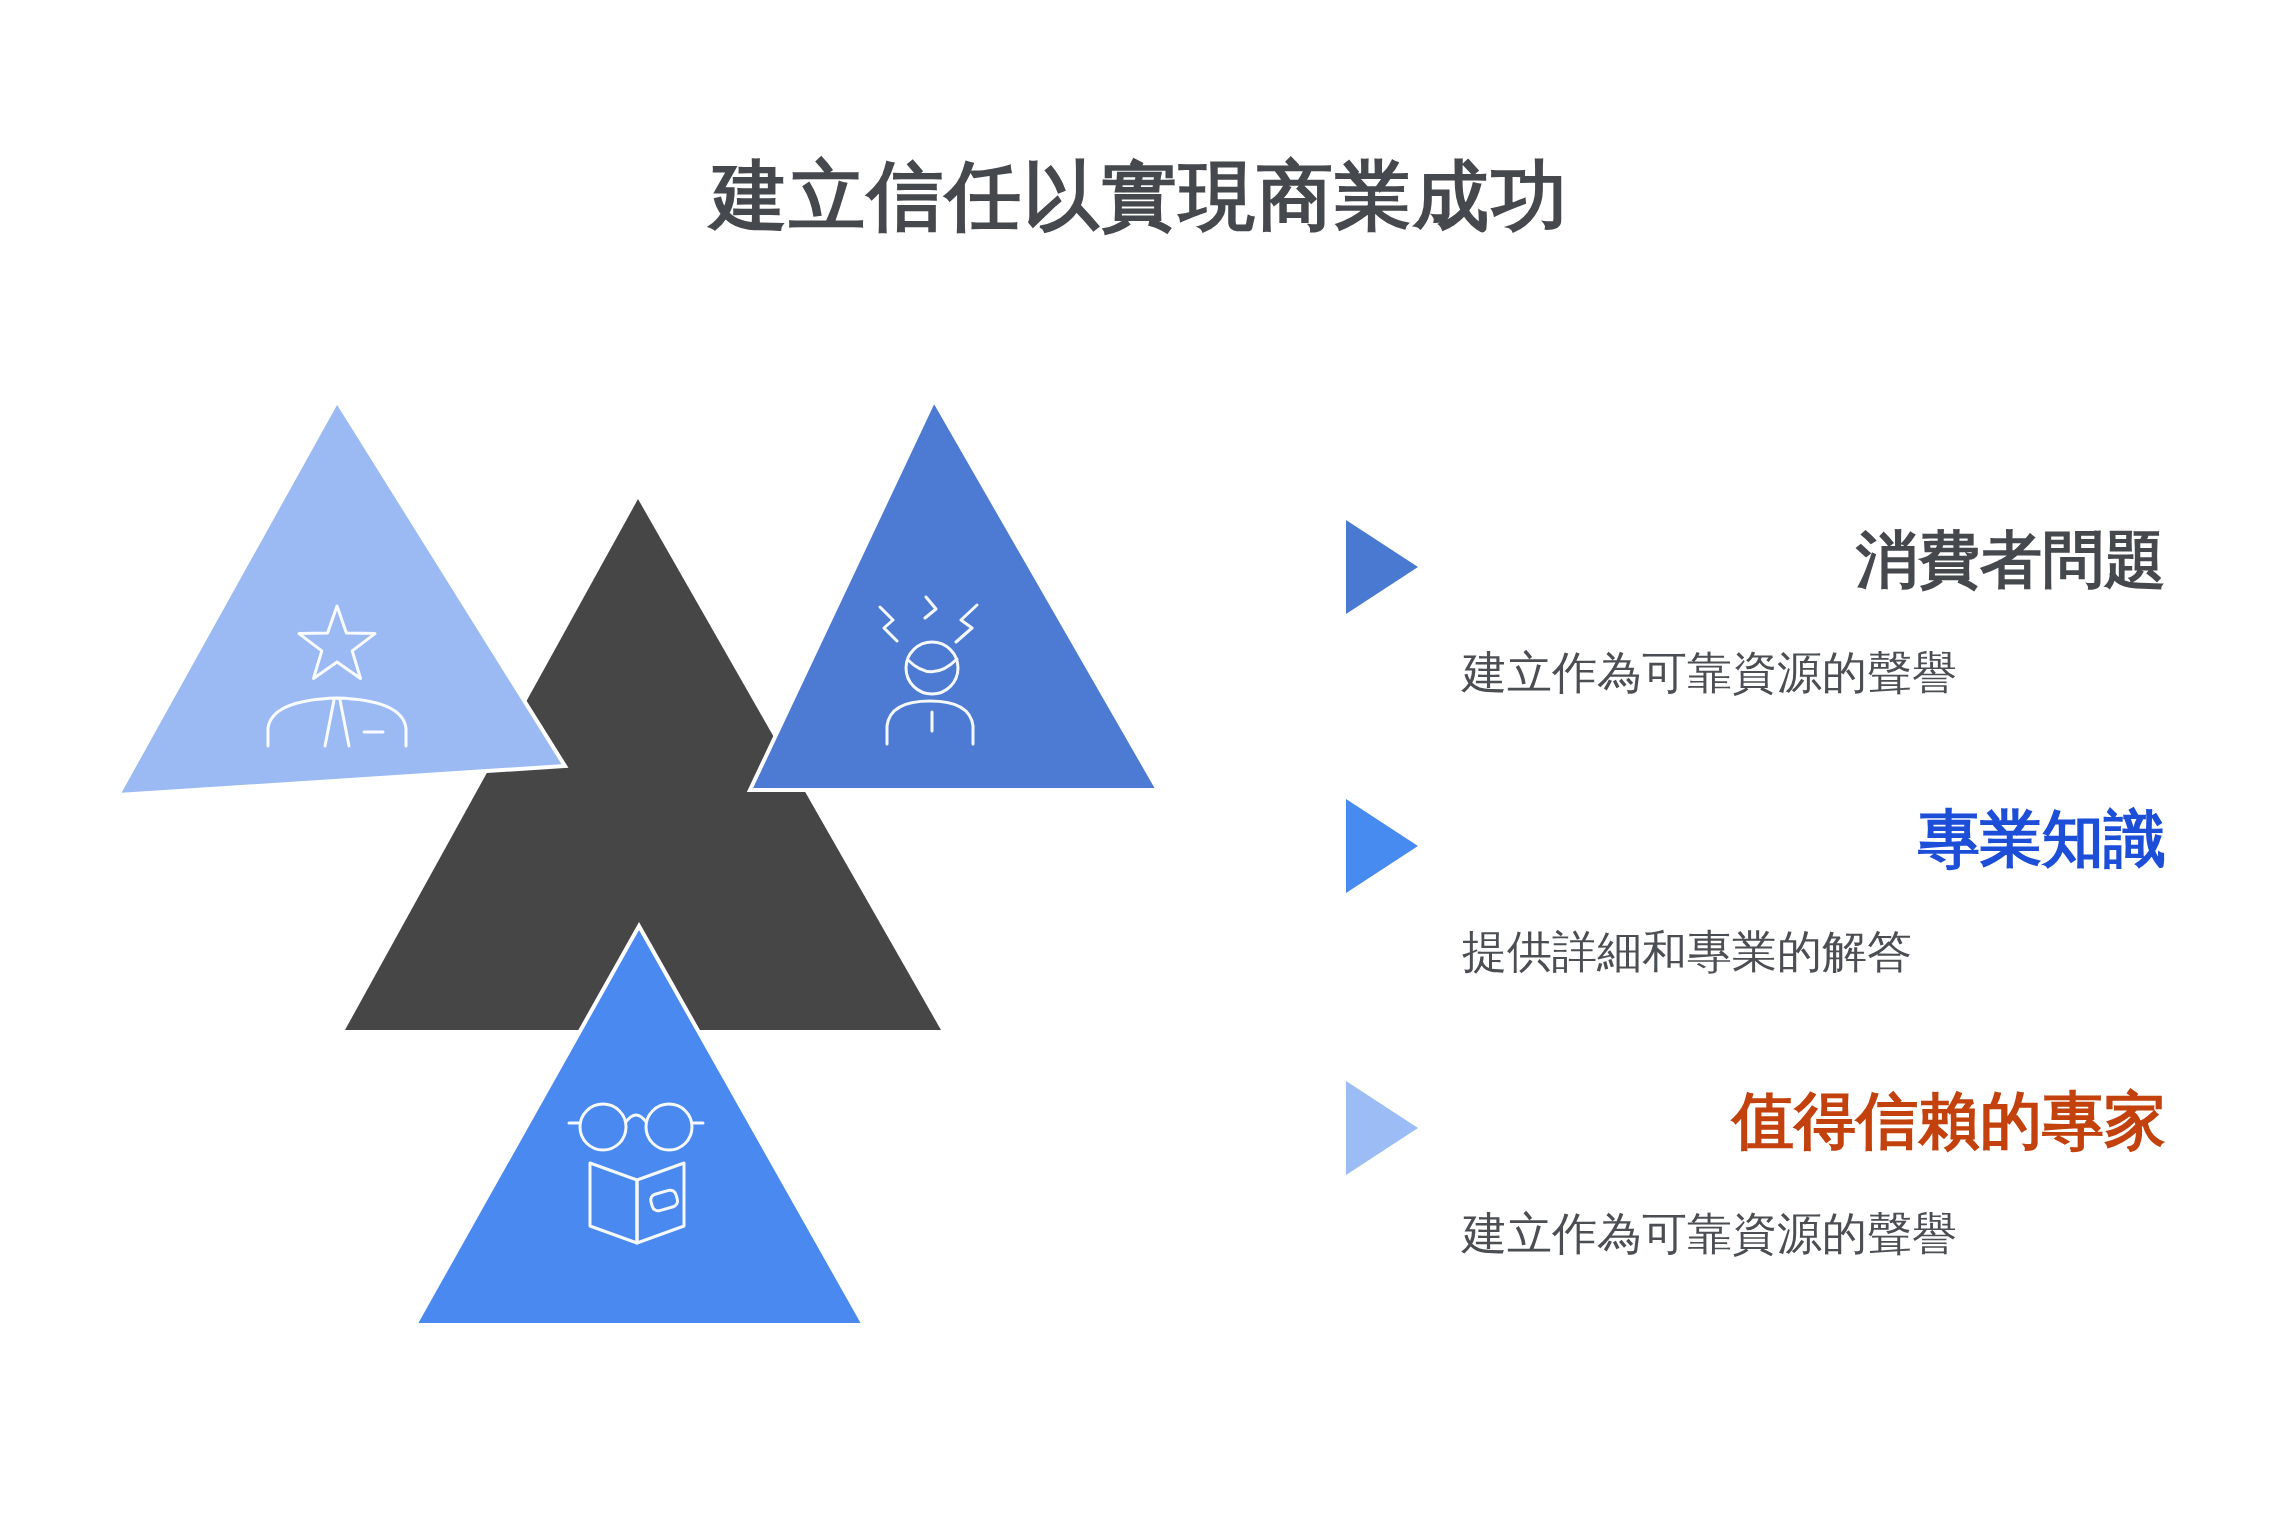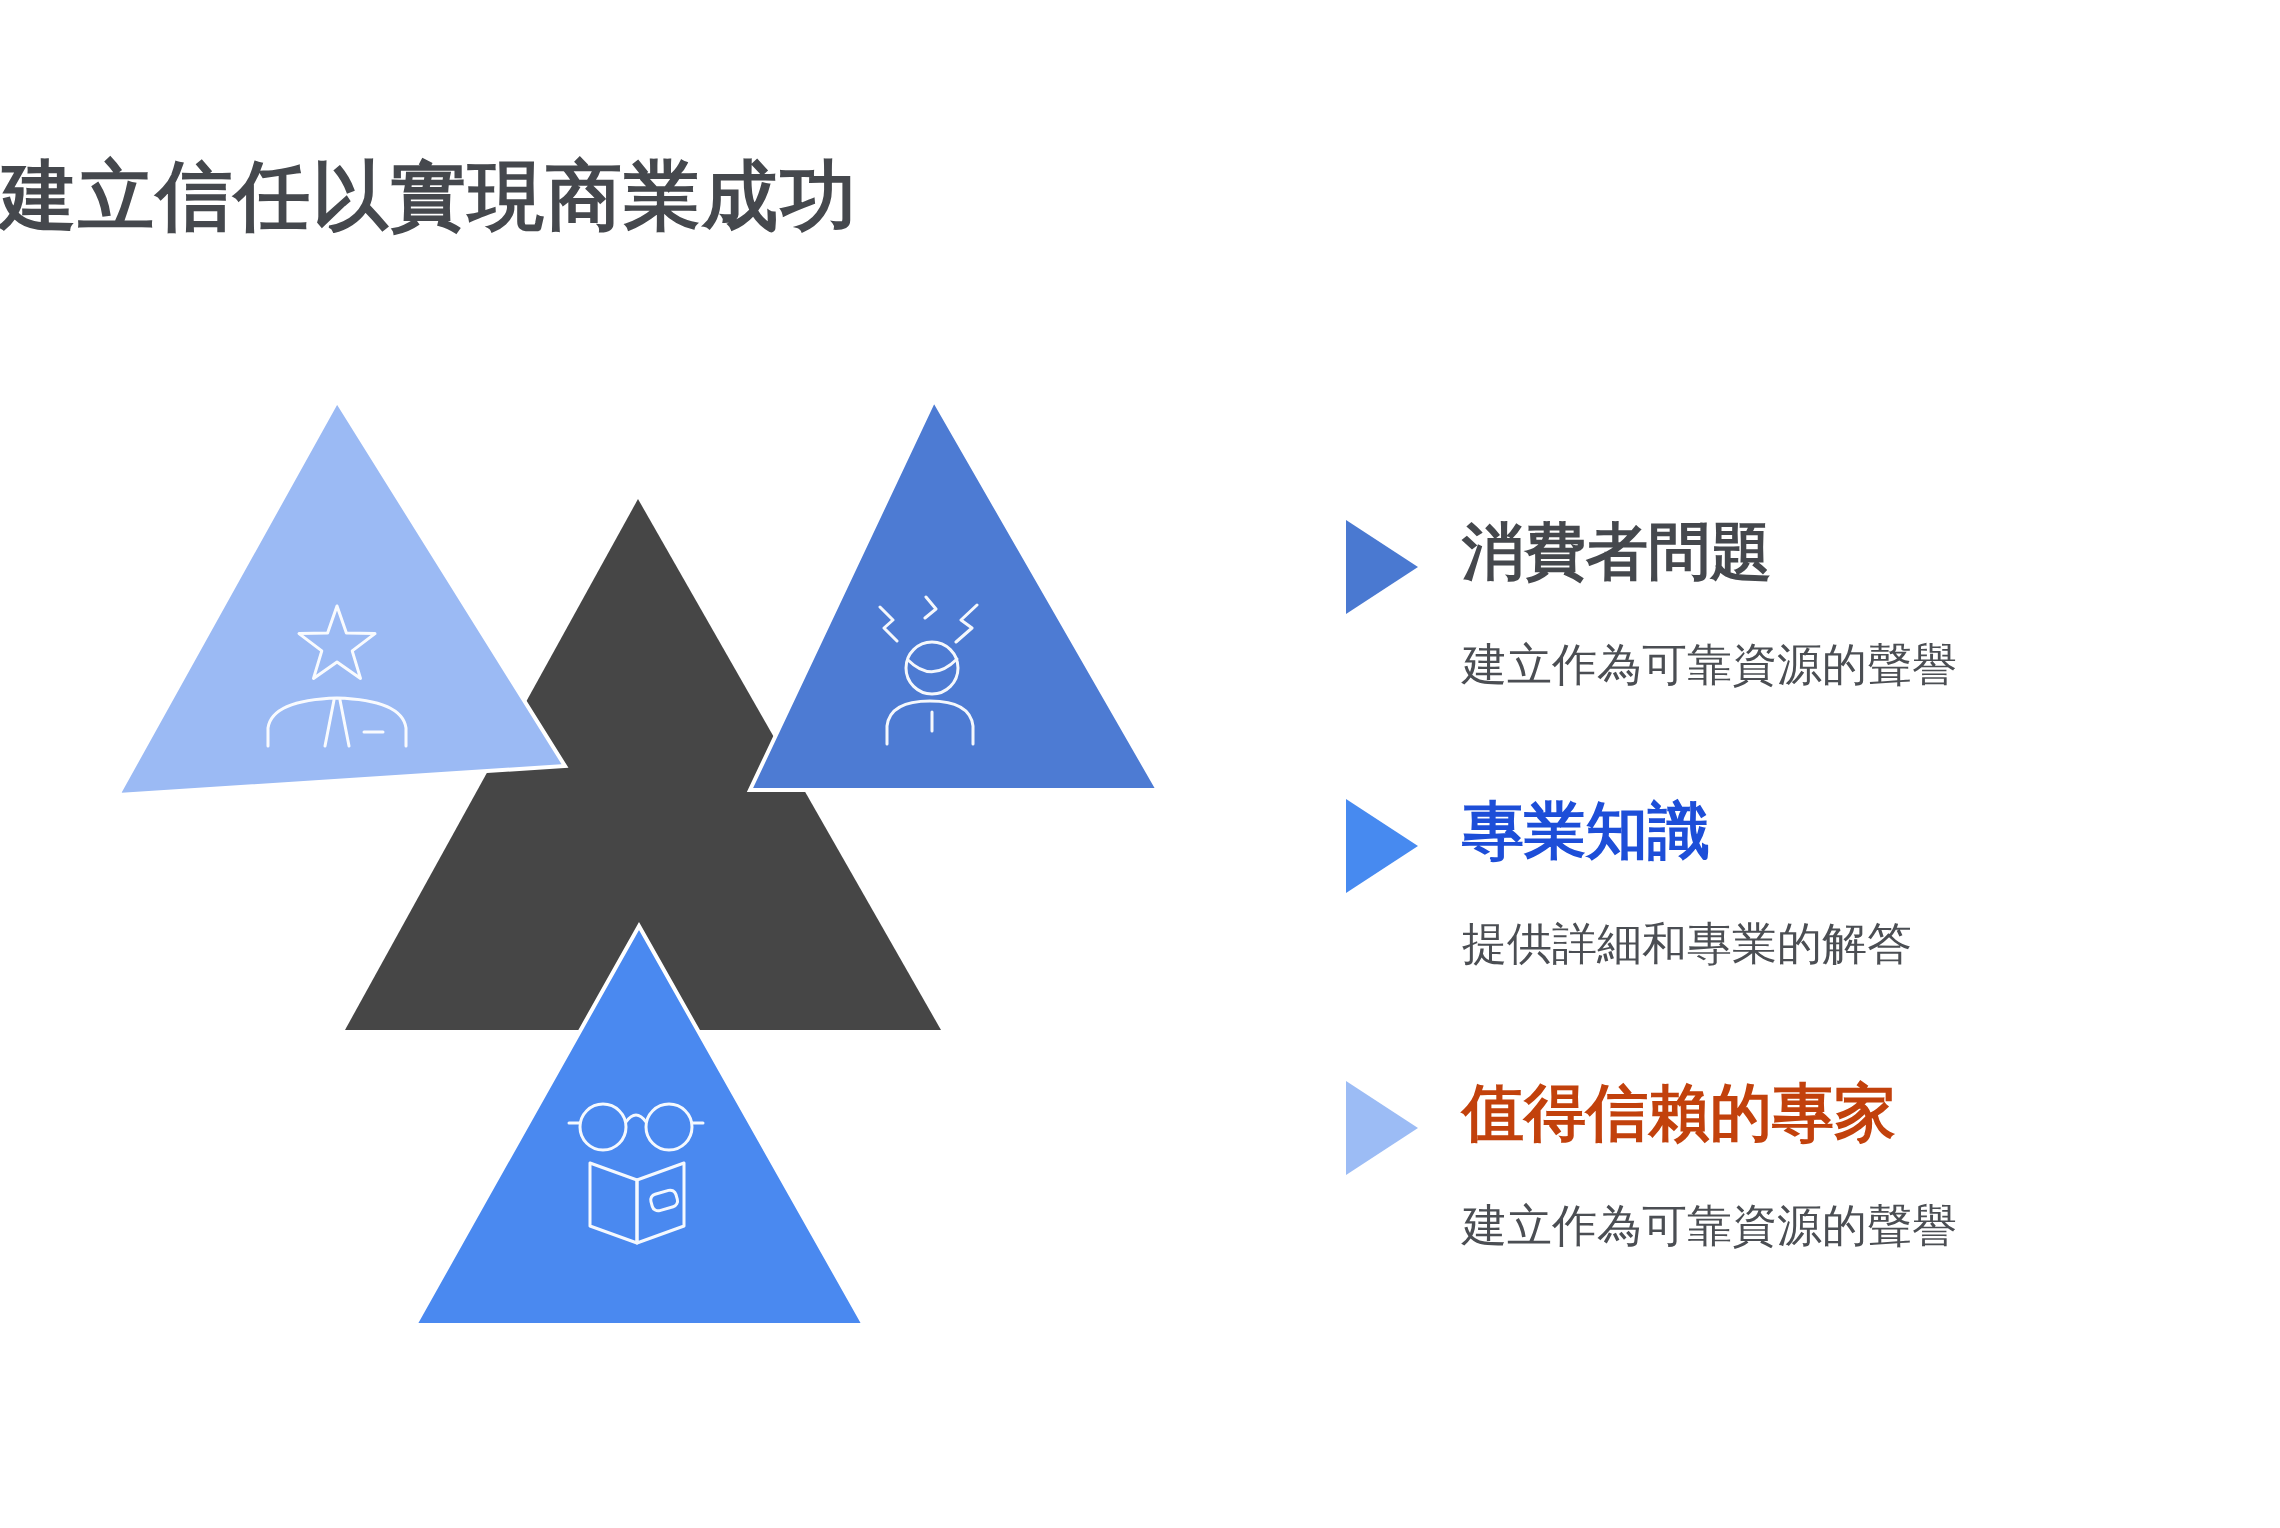--- a/index.html
+++ b/index.html
@@ -7,44 +7,46 @@
     position:relative;
     width:2280px;height:1528px;
     background:#ffffff;
     overflow:hidden;
     font-family:"Liberation Sans", sans-serif;
   }
   .page-title{
     position:absolute;
     left:0;right:0;top:146px;
     margin:0;
+    text-align:center;
     font-size:76px;
     font-weight:700;
     letter-spacing:2px;
   }
   .diagram-svg{
     position:absolute;
     left:0;top:0;
     width:2280px;height:1528px;
   }
   .list-item{position:absolute;left:1346px;width:820px;}
   .item-1{top:518px;}
   .item-2{top:797px;}
   .item-3{top:1079px;}
   .bullet{
     position:absolute;
     left:0;top:2px;
     width:72px;height:94px;
     display:block;
   }
   .item-heading{
-    margin:0 0 0 116px;
+    margin:8px 0 0 116px;
     font-size:62px;
     font-weight:700;
     line-height:1.1;
+    text-align:right;
   }
   .item-desc{
     margin:52px 0 0 116px;
     font-size:45px;
     font-weight:400;
     line-height:1.2;
   }
   .icon-group{fill:none;stroke-width:3;stroke-linecap:round;stroke-linejoin:round;opacity:0.95;}
 </style>
 </head>

